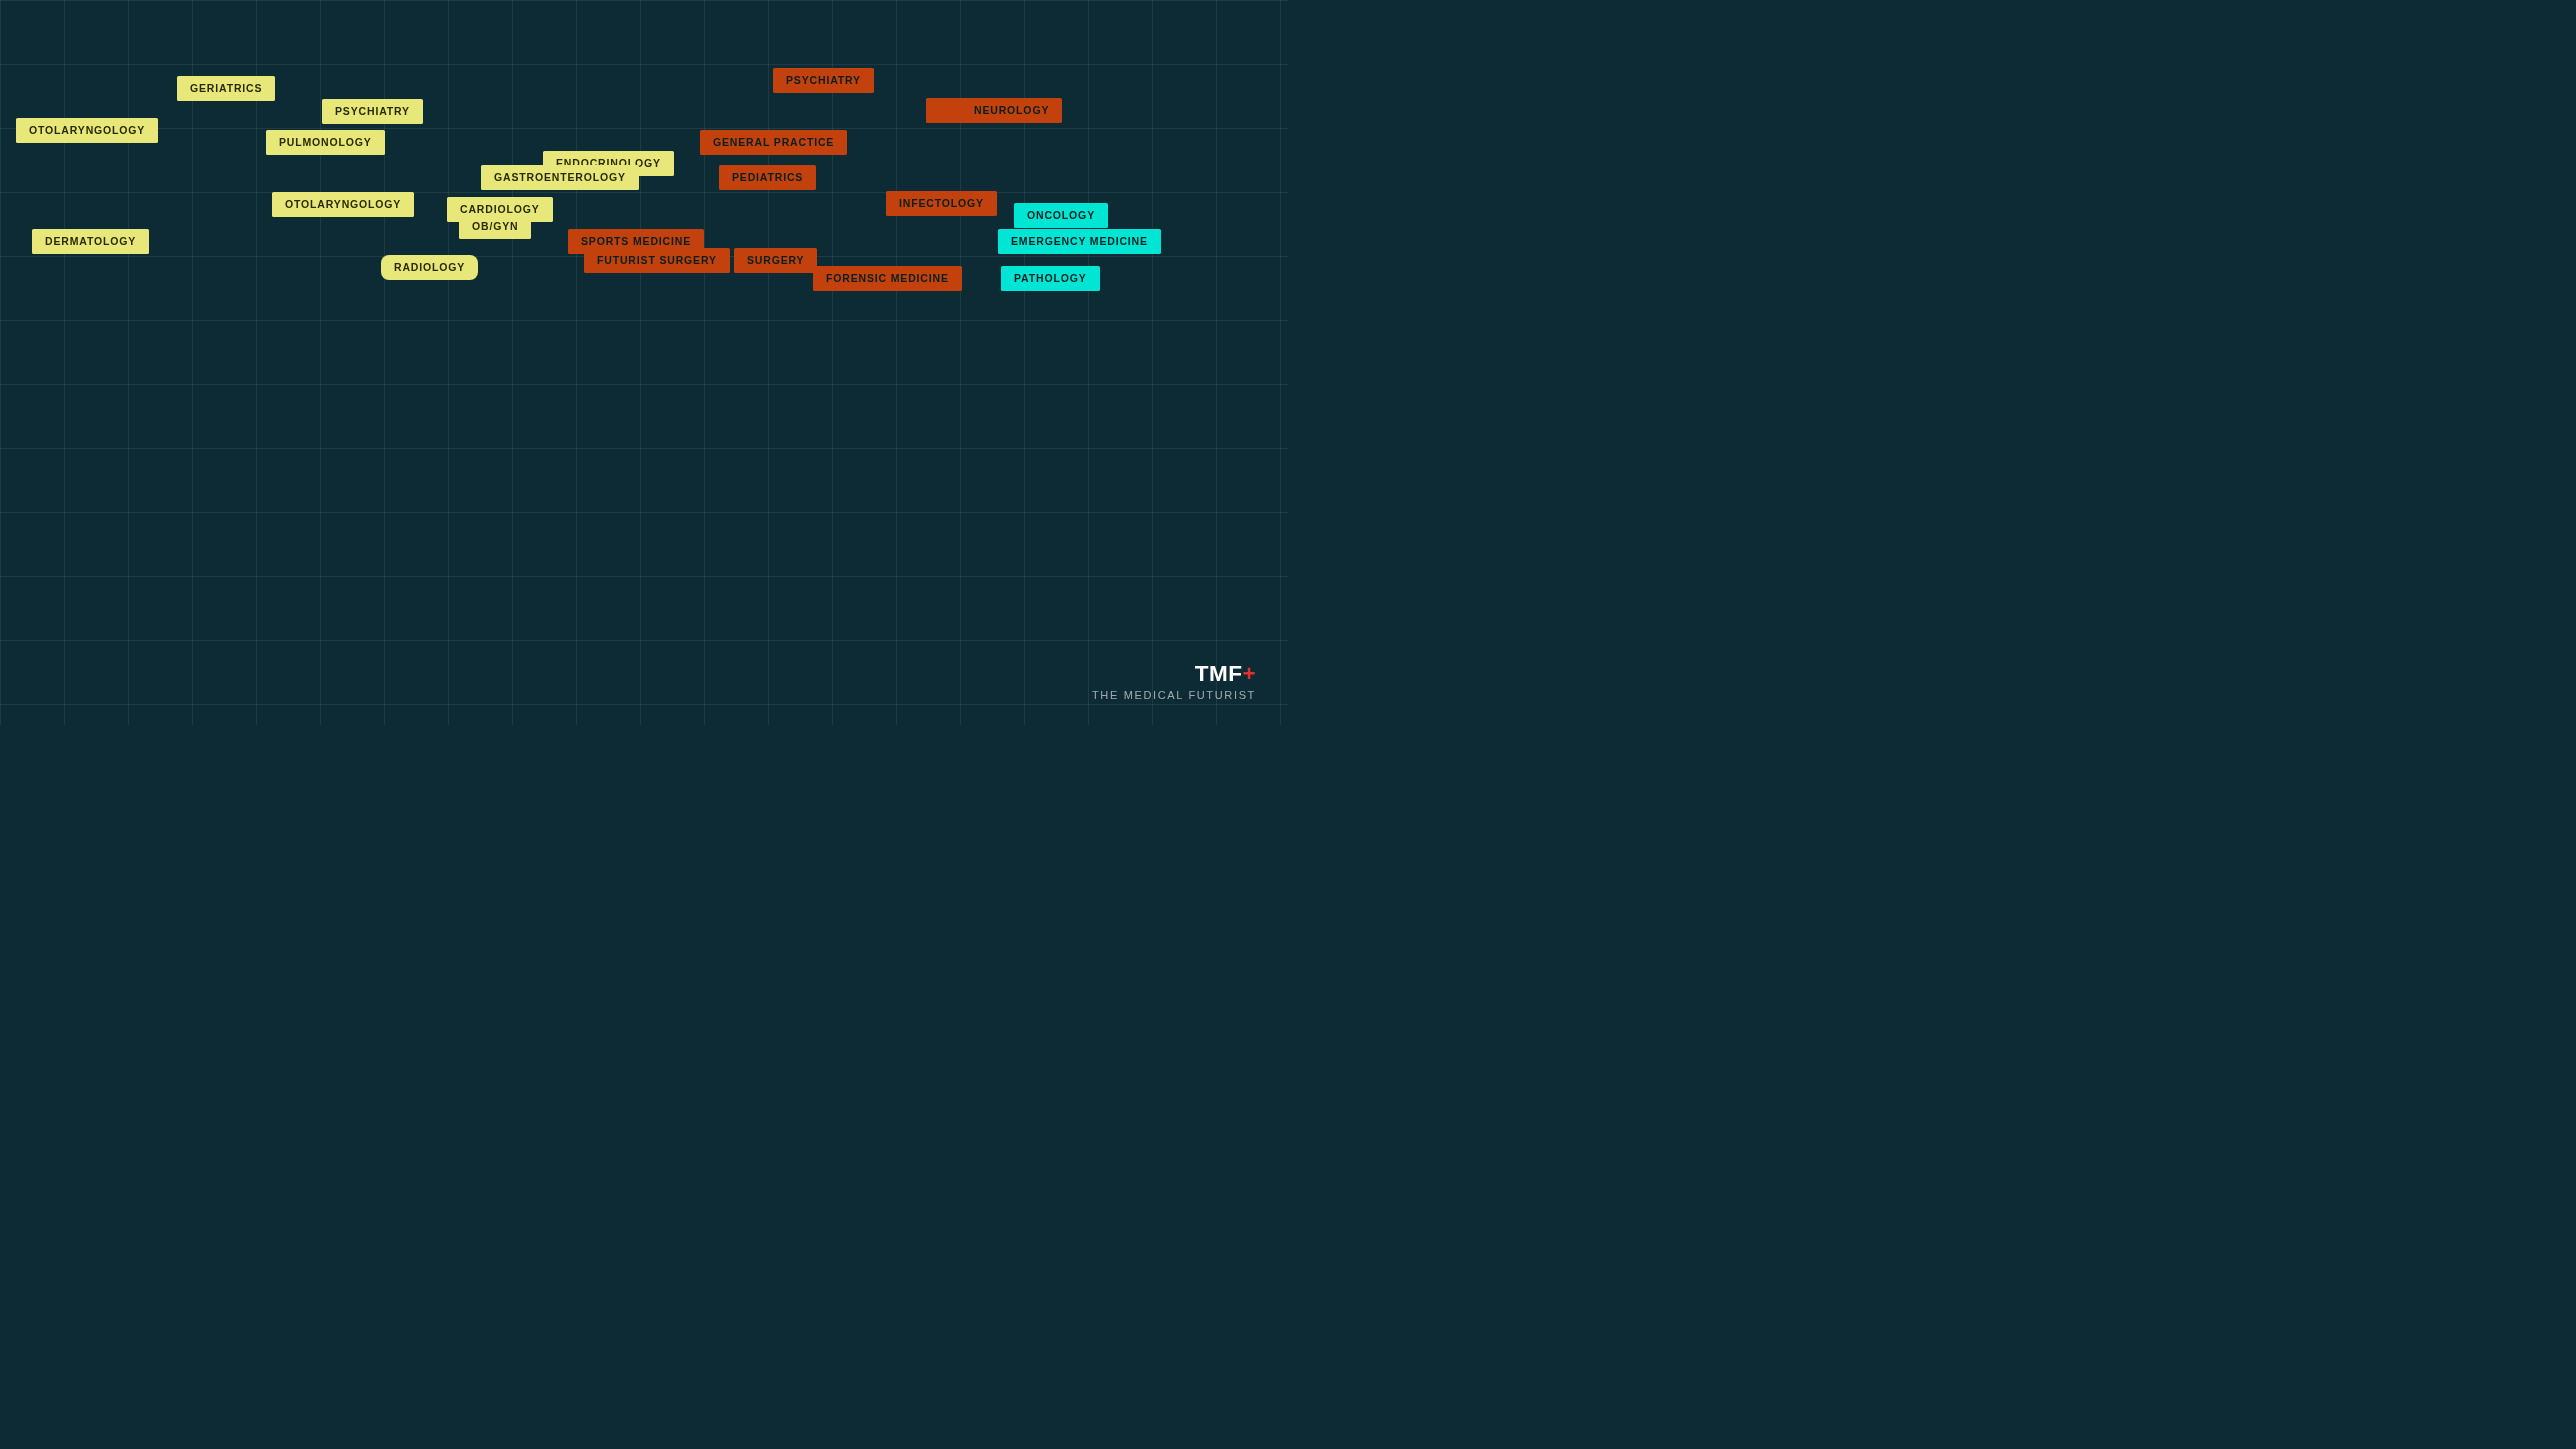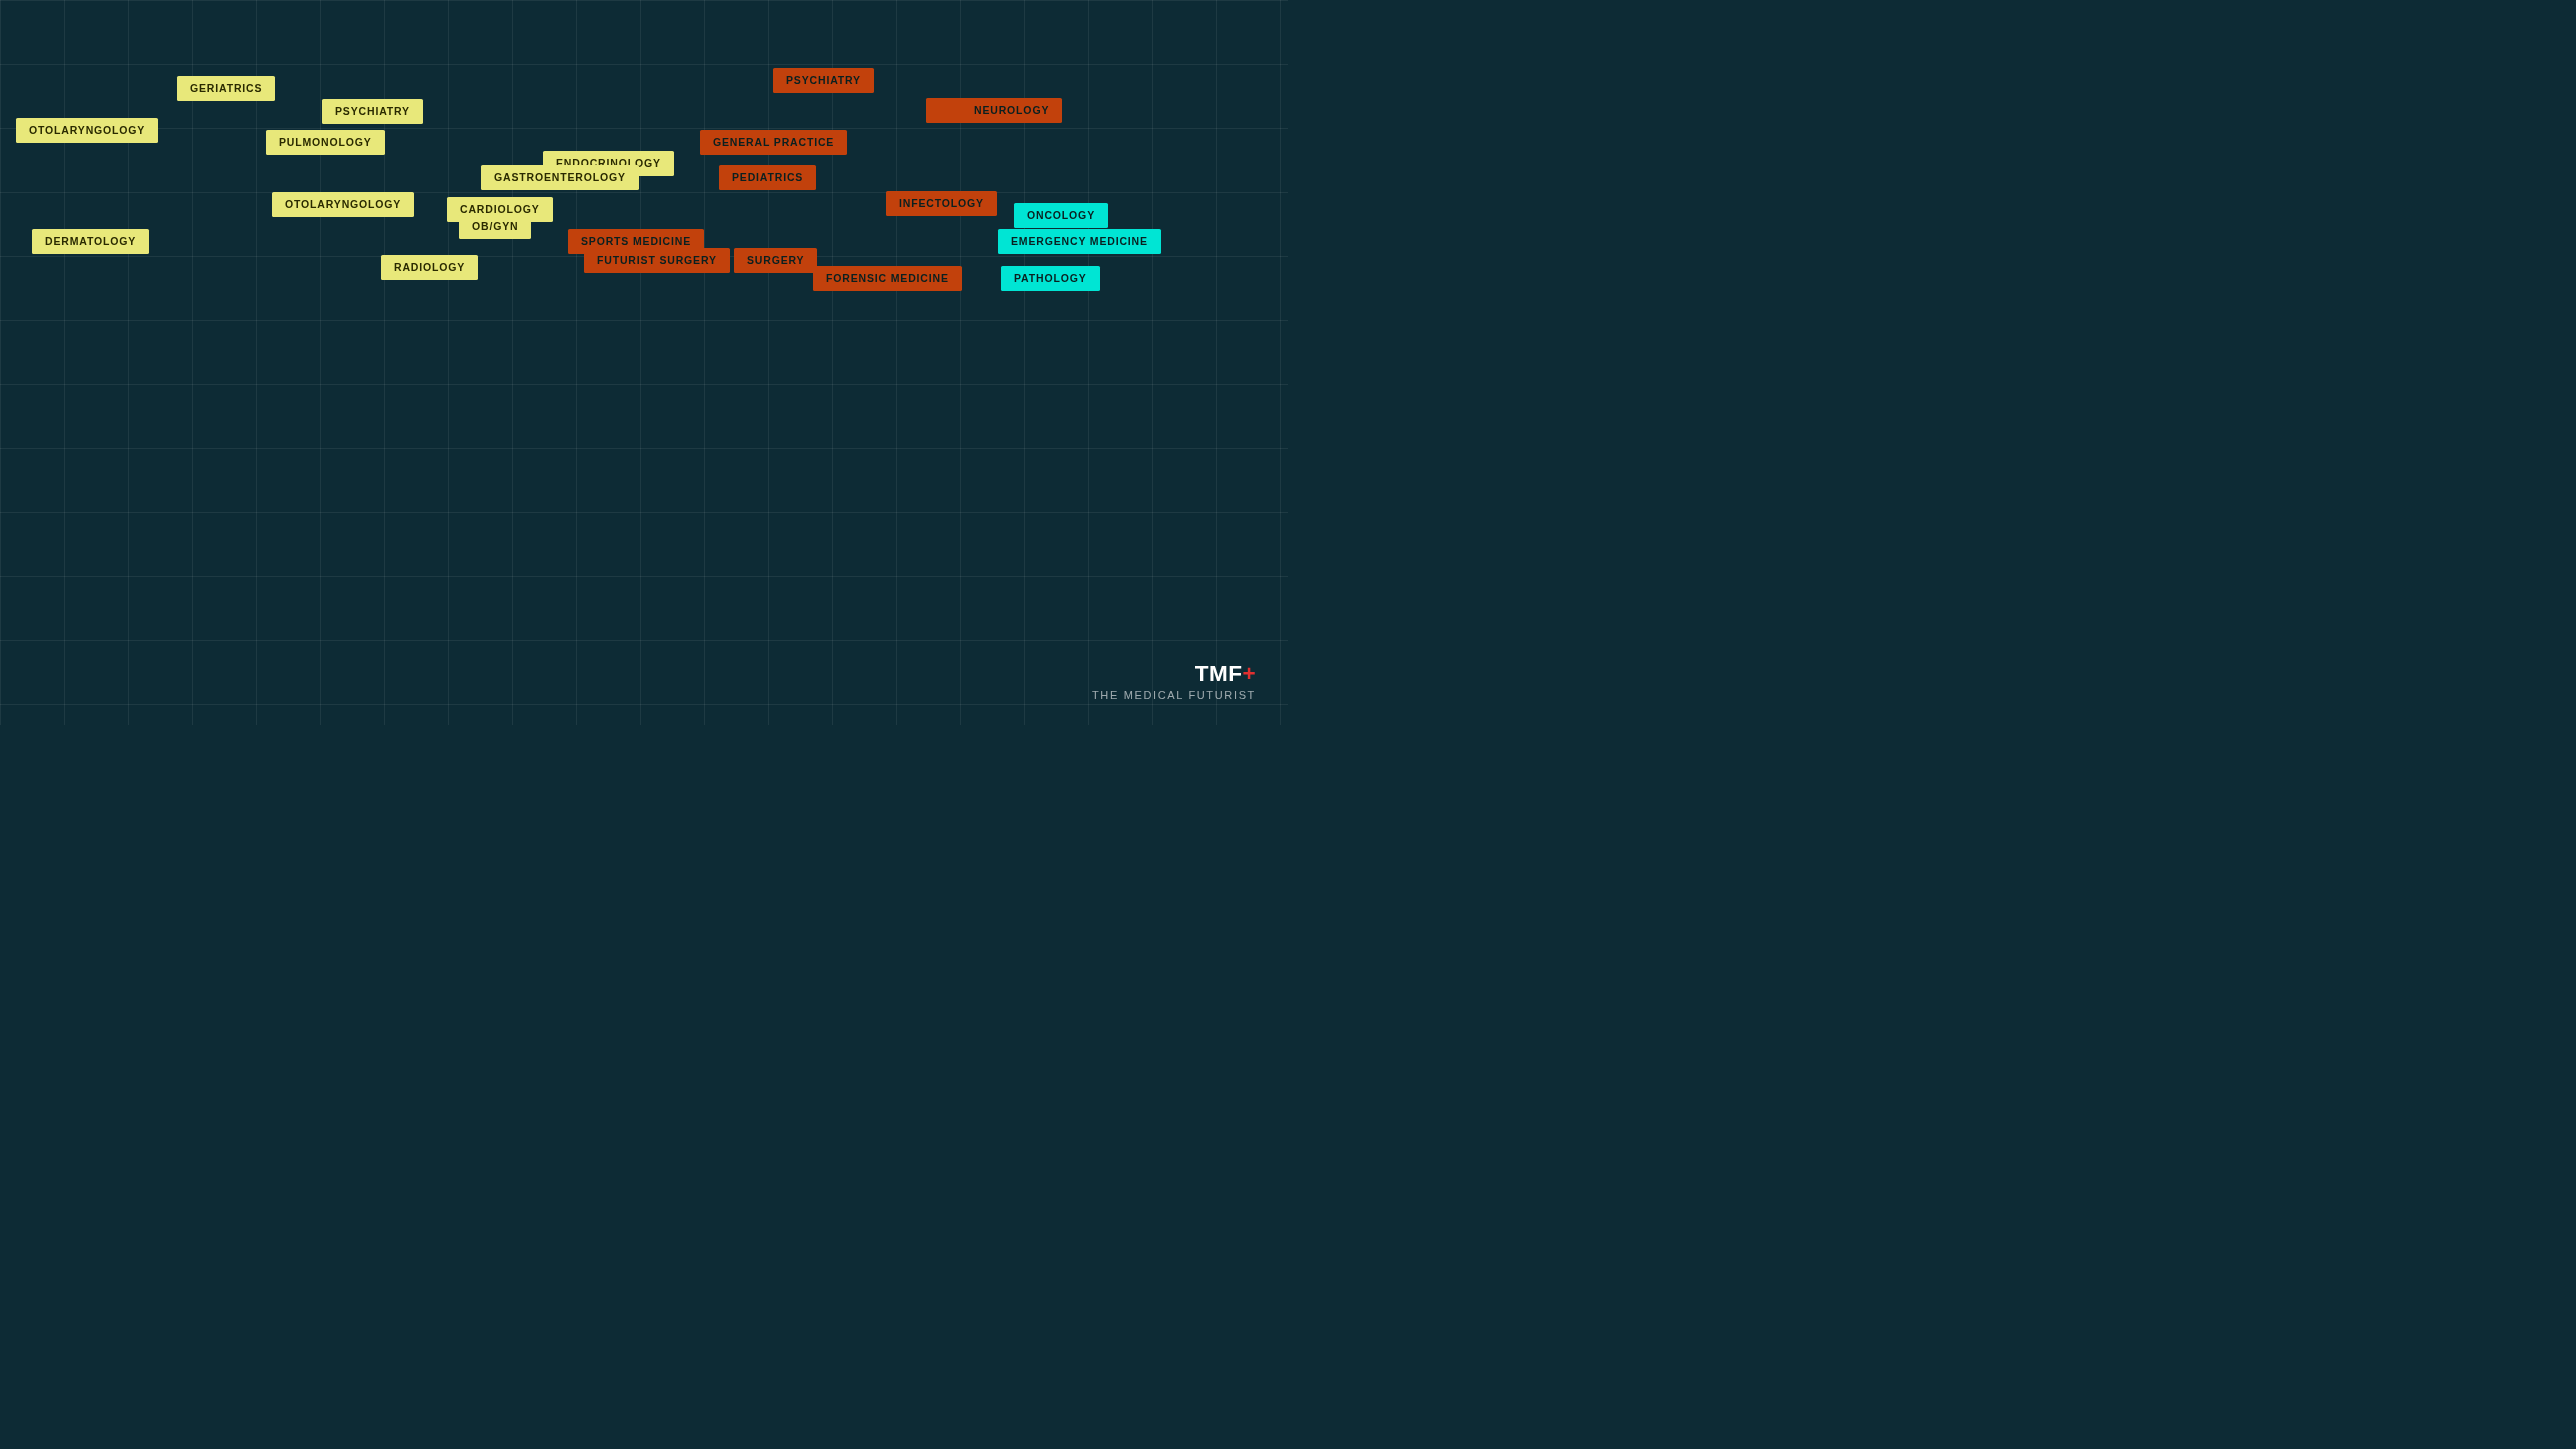--- a/index.html
+++ b/index.html
@@ -98,21 +98,21 @@
     <div class="tag tag-yellow" style="left: 272px; top: 192px;">OTOLARYNGOLOGY</div>
     <div class="tag tag-yellow" style="left: 447px; top: 197px;">CARDIOLOGY</div>
     <div class="tag tag-teal" style="left: 886px; top: 191px;">INFECTOLOGY</div>
     <div class="tag tag-cyan" style="left: 1014px; top: 203px;">ONCOLOGY</div>
     <div class="tag tag-yellow" style="left: 459px; top: 214px;">OB/GYN</div>
     <div class="tag tag-yellow" style="left: 32px; top: 229px;">DERMATOLOGY</div>
     <div class="tag tag-teal" style="left: 568px; top: 229px;">SPORTS MEDICINE</div>
     <div class="tag tag-cyan" style="left: 998px; top: 229px;">EMERGENCY MEDICINE</div>
     <div class="tag tag-teal" style="left: 584px; top: 248px;">FUTURIST SURGERY</div>
     <div class="tag tag-teal" style="left: 734px; top: 248px;">SURGERY</div>
-    <div class="tag tag-yellow" style="left: 381px; top: 255px;">RADIOLOGY</div>
+    <div class="tag tag-yellow" style="left: 381px; top: 255px; border-radius: 8px;">RADIOLOGY</div>
     <div class="tag tag-teal" style="left: 813px; top: 266px;">FORENSIC MEDICINE</div>
     <div class="tag tag-cyan" style="left: 1001px; top: 266px;">PATHOLOGY</div>
   </div>
 
 <div class="logo">
   <div class="logo-text">
     TMF<span class="logo-plus">+</span>
   </div>
   <div class="logo-subtitle">THE MEDICAL FUTURIST</div>
 </div>

